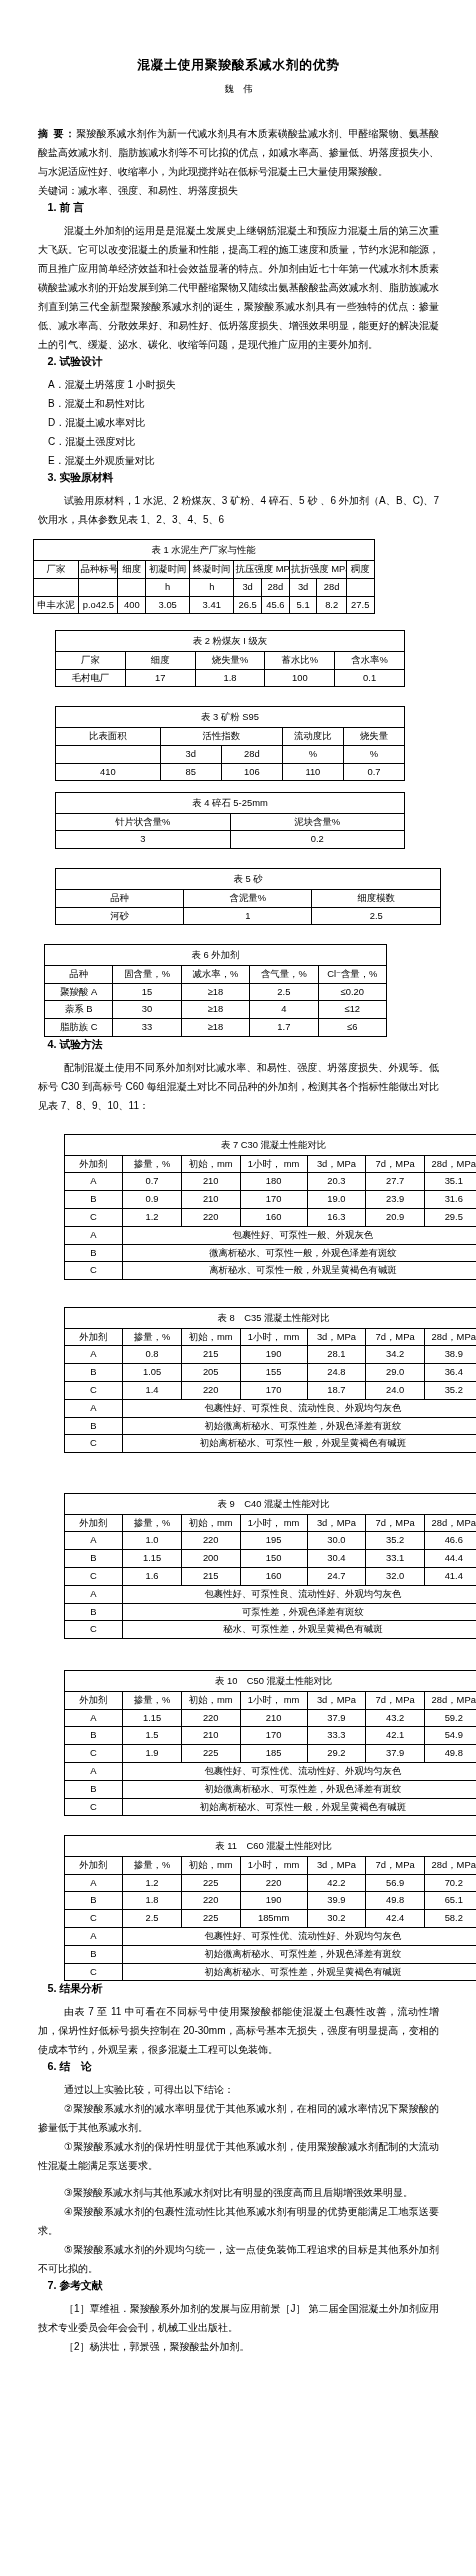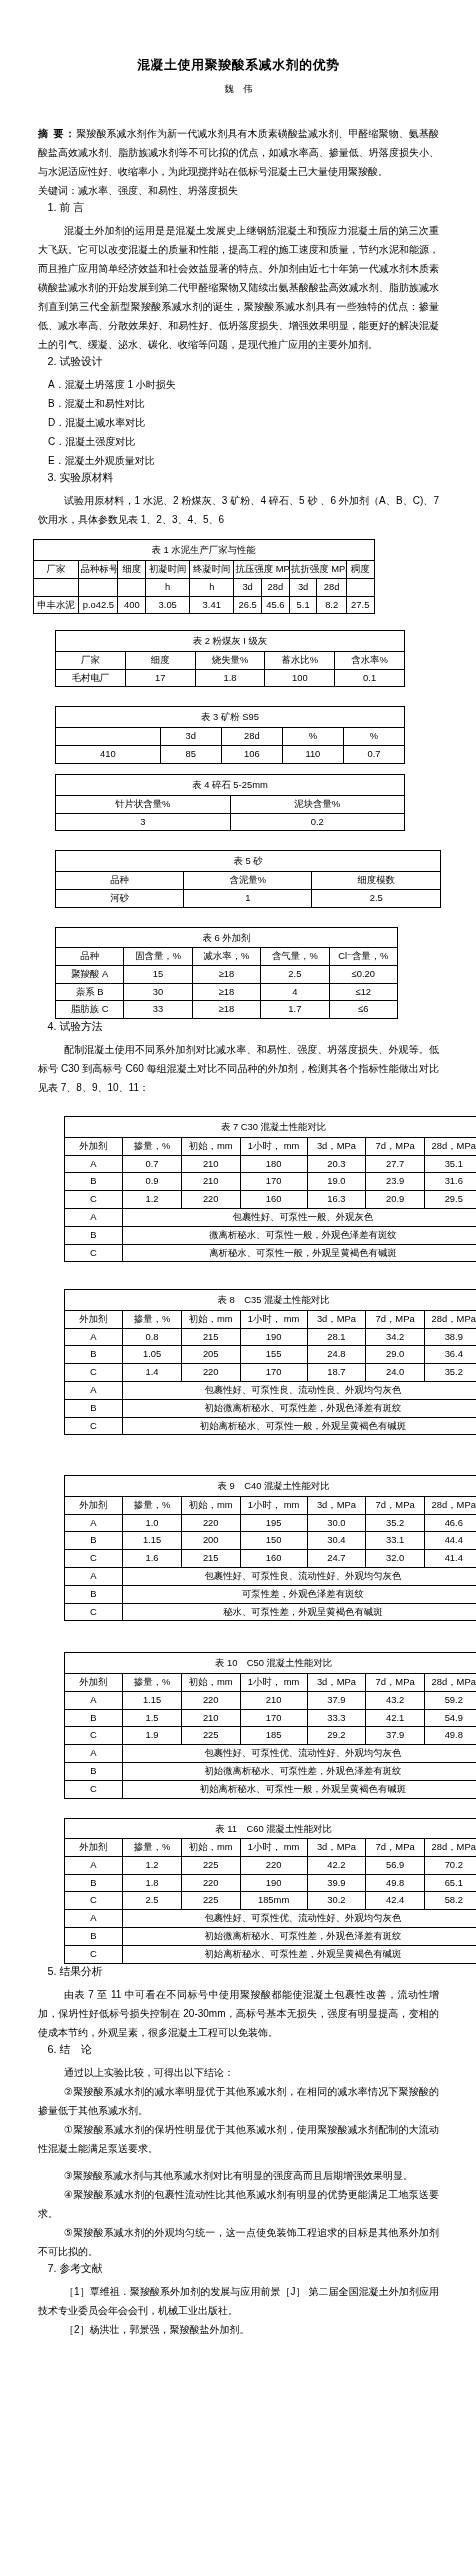--- a/index.html
+++ b/index.html
@@ -8,21 +8,21 @@
     font-family:"Liberation Sans","DejaVu Sans",sans-serif;
     color:#000;-webkit-font-smoothing:none;
   }
   .page{padding:57px 38px 0 38px;}
   .doc-title{font-size:12.8px;font-weight:bold;text-align:center;margin:0;letter-spacing:0.7px;}
   .author{font-size:9.4px;text-align:center;margin-top:6.7px;line-height:15px;}
   .para{font-size:10px;line-height:19px;text-align:justify;margin:0;}
   .ind{text-indent:2.6em;}
   .abstract{margin-top:28px;}
   .abstract .lbl{font-weight:bold;letter-spacing:1.3px;}
-  h2.sec{font-size:10.8px;font-weight:normal;margin:0 0 6px 9.4px;line-height:15px;}
+  h2.sec{font-size:10.8px;font-weight:bold;margin:0 0 6px 9.4px;line-height:15px;}
   .mt-s1{margin-top:15px;}
   .mt-s2{margin-top:15px;}
   .mt-s3{margin-top:23px;}
   .mt-s4{margin-top:20px;}
   .mt-s5{margin-top:17.5px;}
   .mt-s6{margin-top:23px;}
   .mt-s7{margin-top:24px;}
   .design-item{font-size:10px;line-height:19px;margin:0 0 0 10px;}
   .concl{margin-top:0;}
   .mt12{margin-top:8px;}
@@ -33,21 +33,21 @@
     border:0.7px solid #000;text-align:center;vertical-align:middle;
     font-size:9.4px;padding:2px 1.3px;height:12.8px;line-height:12.8px;
     overflow:hidden;white-space:nowrap;
   }
   .tbl-wrap td.t-title{height:15.5px;line-height:15.5px;}
   .t1{margin-top:10.8px;}  .t1 table{width:342px;margin-left:-5.4px;padding-left:48px;}
   .t2{margin-top:16px;}  .t2 table{width:350px;margin-left:17px;}
   .t3{margin-top:19px;}  .t3 table{width:350px;margin-left:17px;}
   .t4{margin-top:10.8px;}  .t4 table{width:350px;margin-left:17px;}
   .t5{margin-top:19px;}  .t5 table{width:386px;margin-left:17px;}
-  .t6{margin-top:19px;}  .t6 table{width:343px;margin-left:17px;}
+  .t6{margin-top:19px;}  .t6 table{width:343px;margin-left:6px;}
   .t7{margin-top:19px;}  .t8{margin-top:27px;} .t9{margin-top:40px;}
   .t10{margin-top:31px;} .t11{margin-top:19px;}
   .t7 table,.t8 table,.t9 table,.t10 table,.t11 table{width:420px;margin-left:25.6px;}
   .refs .para{margin:0;}
 </style>
 </head>
 <body>
 
 <div class="page">
 
@@ -162,20 +162,26 @@
           <col style="width: 17.5%;">
           <col style="width: 17.5%;">
           <col style="width: 17.5%;">
           <col style="width: 17.5%;">
         </colgroup>
         <tbody>
           <tr>
             <td colspan="5" class="t-title">表 3 矿粉 S95</td>
           </tr>
           <tr>
+            <td>比表面积</td>
+            <td colspan="2">活性指数</td>
+            <td>流动度比</td>
+            <td>烧失量</td>
+          </tr>
+          <tr>
             <td></td>
             <td>3d</td>
             <td>28d</td>
             <td>%</td>
             <td>%</td>
           </tr>
           <tr>
             <td>410</td>
             <td>85</td>
             <td>106</td>

